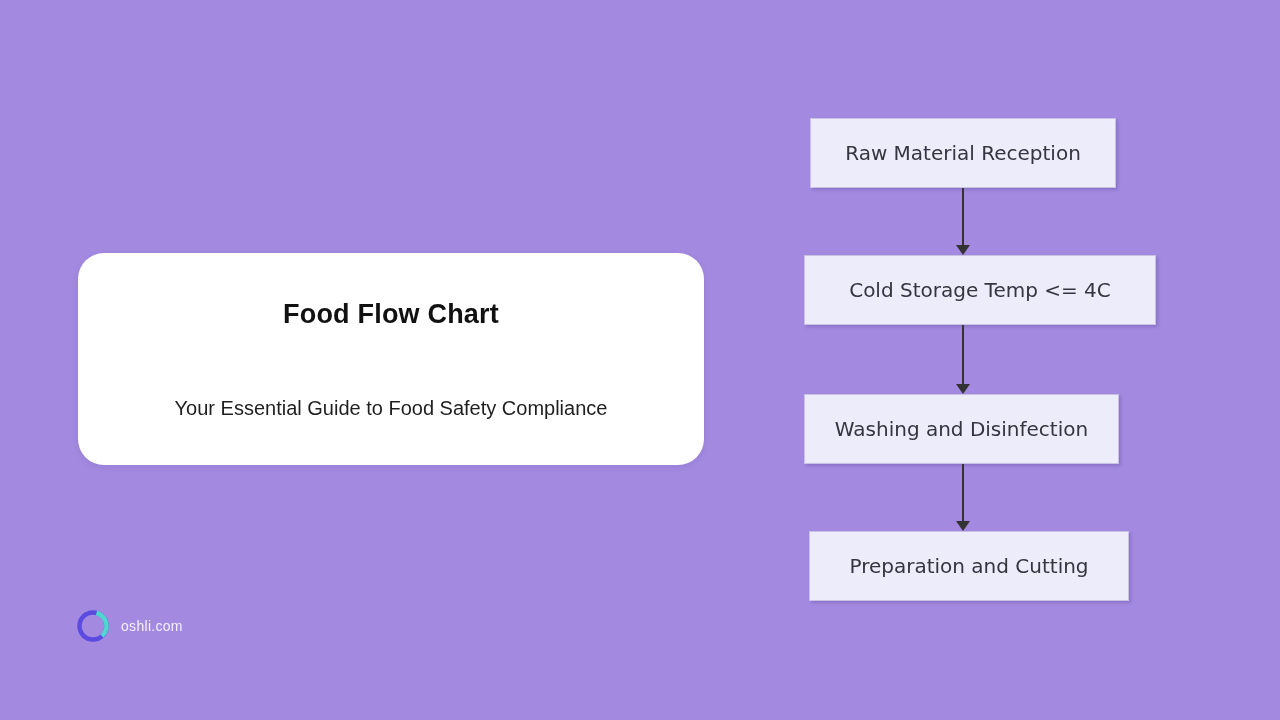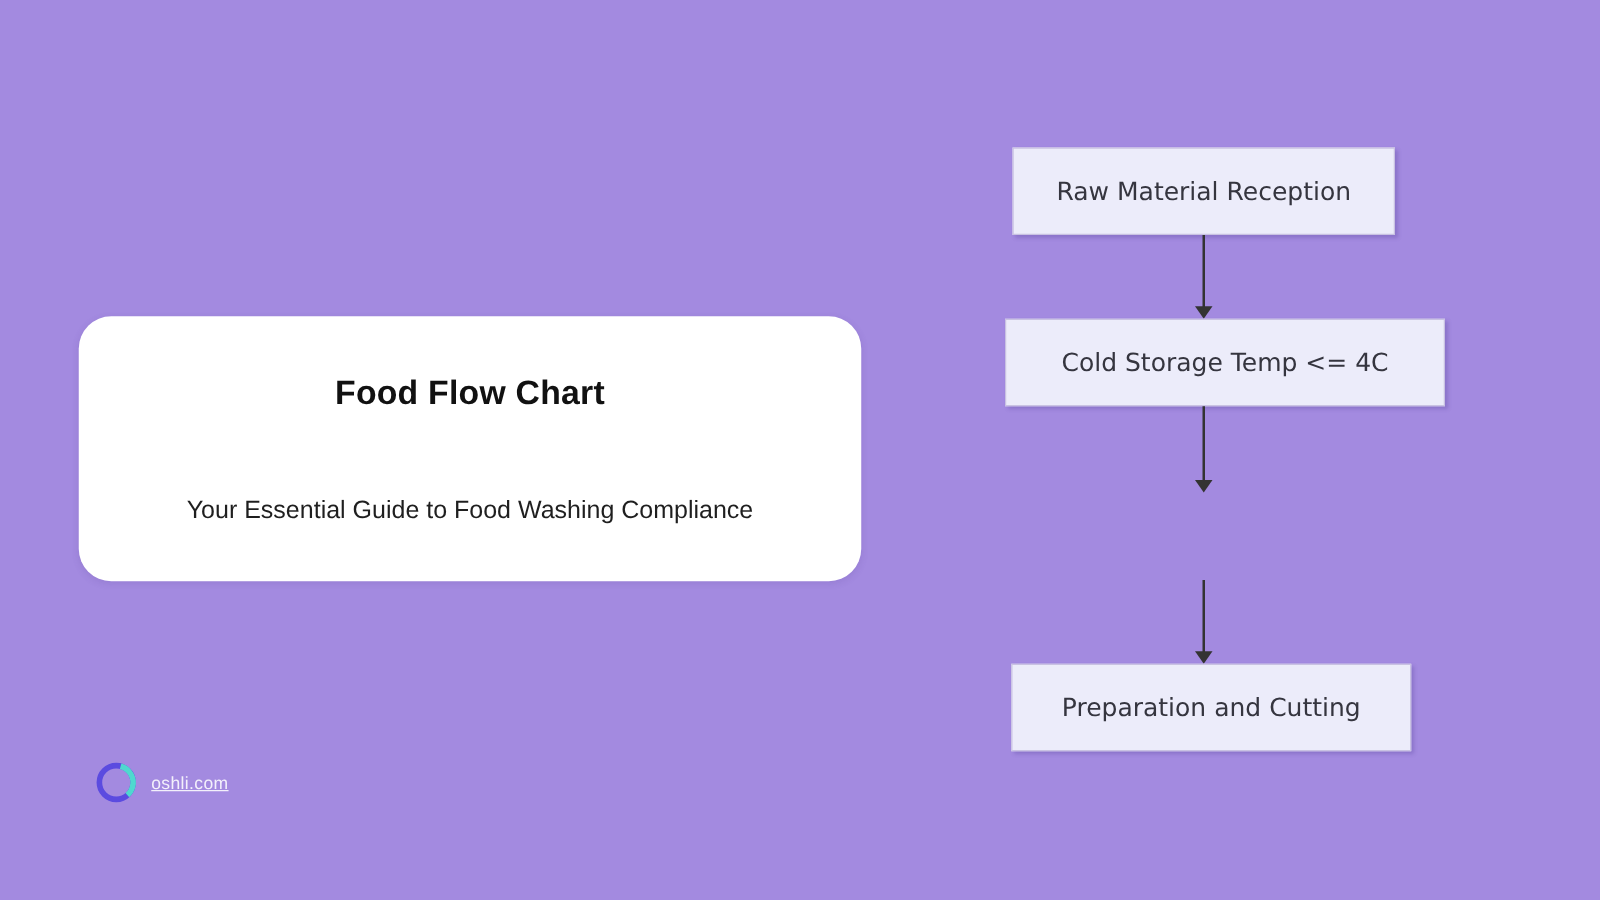--- a/index.html
+++ b/index.html
@@ -19,21 +19,21 @@
   html,body{margin:0;padding:0;}
   body{
     width:1280px;height:720px;
     background:var(--background);
     position:relative;overflow:hidden;
     font-family:"Liberation Sans", sans-serif;
   }
 
   
   .card{
-    position:absolute;left:63px;top:253px;width:626px;height:212px;
+    position:absolute;left:78px;top:253px;width:626px;height:212px;
     background:var(--card-bg);border-radius:26px;
     display:flex;flex-direction:column;align-items:center;justify-content:center;
     gap:67px;text-align:center;
     box-shadow:0 2px 6px rgba(70,50,130,0.12);
   }
   .card-title{
     margin:0;font-size:27px;font-weight:700;letter-spacing:0.2px;
     color:var(--title-text);
     font-family:"Liberation Sans", sans-serif;
   }
@@ -77,46 +77,47 @@
 
   
   .footer{
     position:absolute;left:75px;top:608px;
     display:flex;align-items:center;gap:10px;
   }
   .logo-svg{display:block;}
   .ring-base{fill:none;stroke:var(--logo-primary);stroke-width:4.5px;}
   .ring-accent{fill:none;stroke:var(--logo-accent);stroke-width:4.5px;stroke-dasharray:29 56;}
   .brand-name{
-    color:var(--brand-text);font-size:14px;letter-spacing:0.3px;text-decoration:underline;
+    color:var(--brand-text);font-size:14px;letter-spacing:0.3px;
   }
 </style>
 </head>
 <body>
 
 <div class="card">
   <h1 class="card-title">Food Flow Chart</h1>
-  <p class="card-subtitle">Your Essential Guide to Food Washing Compliance</p>
+  <p class="card-subtitle">Your Essential Guide to Food Safety Compliance</p>
 </div>
 
 <div class="flow">
   <div class="node n1">Raw Material Reception</div>
 
   <div class="connector c1">
     <div class="line"></div>
     <div class="head"></div>
   </div>
 
   <div class="node n2">Cold Storage Temp &lt;= 4C</div>
 
   <div class="connector c2">
     <div class="line"></div>
     <div class="head"></div>
   </div>
 
+  <div class="node n3">Washing and Disinfection</div>
 
   <div class="connector c3">
     <div class="line"></div>
     <div class="head"></div>
   </div>
 
   <div class="node n4">Preparation and Cutting</div>
 </div>
 
 <div class="footer">

